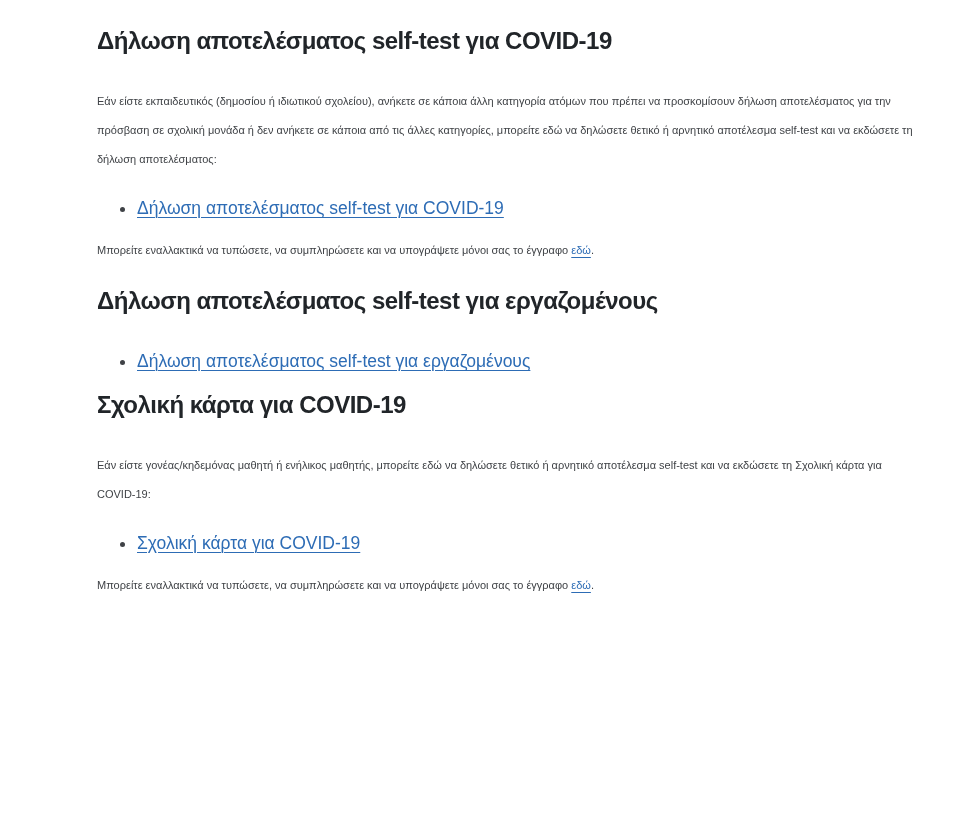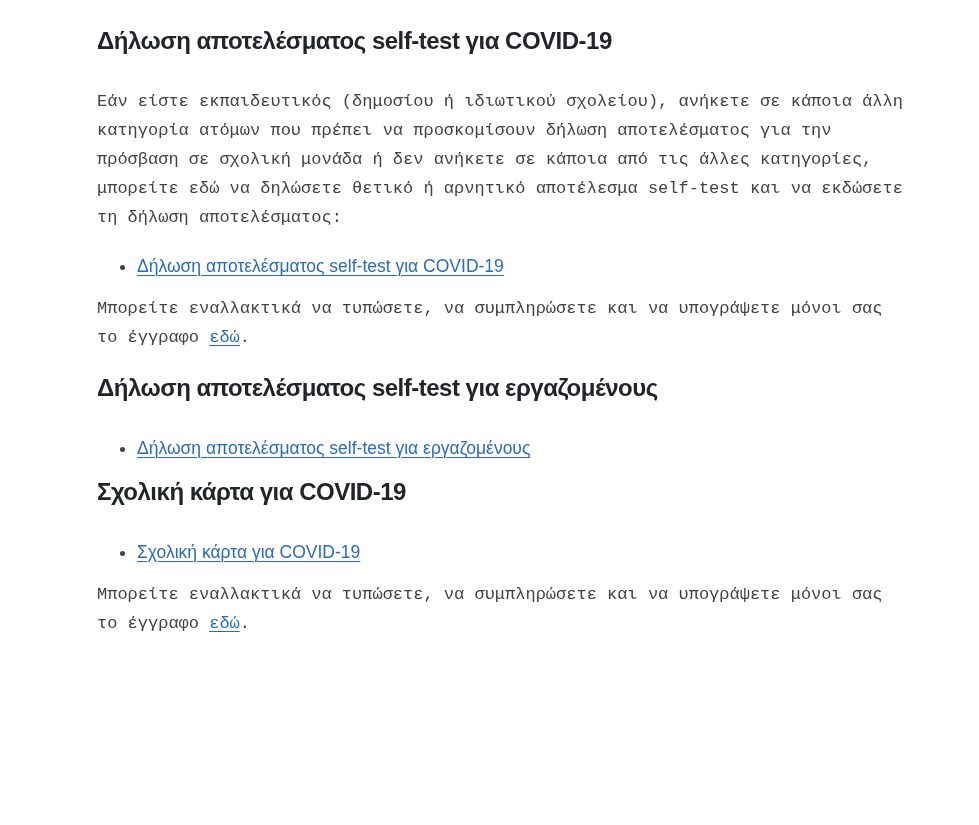--- a/index.html
+++ b/index.html
@@ -25,24 +25,23 @@
     line-height: 32px;
     font-weight: 700;
     letter-spacing: -0.5px;
     color: #212529;
     margin: 12px 0 30px 0;
   }
   h2.first {
     margin-top: 0;
   }
   p {
-    font-size: 17px;
+    font-size: 11px;
     line-height: 29px;
     margin: 0 0 20px 0;
-    font-family: Liberation Mono, monospace;
   }
   ul.link-list {
     list-style: disc;
     margin: 0 0 13px 0;
     padding: 0 0 0 40px;
   }
   ul.link-list li {
     font-size: 17.5px;
     line-height: 29px;
     color: #3f4246;
@@ -78,20 +77,21 @@
     <h2>Δήλωση αποτελέσματος self-test για εργαζομένους</h2>
     <ul class="link-list">
       <li>
         <a class="link">Δήλωση αποτελέσματος self-test για εργαζομένους</a>
       </li>
     </ul>
   </section>
 
   <section>
     <h2>Σχολική κάρτα για COVID-19</h2>
+    <p>Εάν είστε γονέας/κηδεμόνας μαθητή ή ενήλικος μαθητής, μπορείτε εδώ να δηλώσετε θετικό ή αρνητικό αποτέλεσμα self-test και να εκδώσετε τη Σχολική κάρτα για COVID-19:</p>
     <ul class="link-list">
       <li>
         <a class="link">Σχολική κάρτα για COVID-19</a>
       </li>
     </ul>
     <p><span>Μπορείτε εναλλακτικά να τυπώσετε, να συμπληρώσετε και να υπογράψετε μόνοι σας το έγγραφο </span><a class="link">εδώ</a><span>.</span></p>
   </section>
 
 </main>
 

